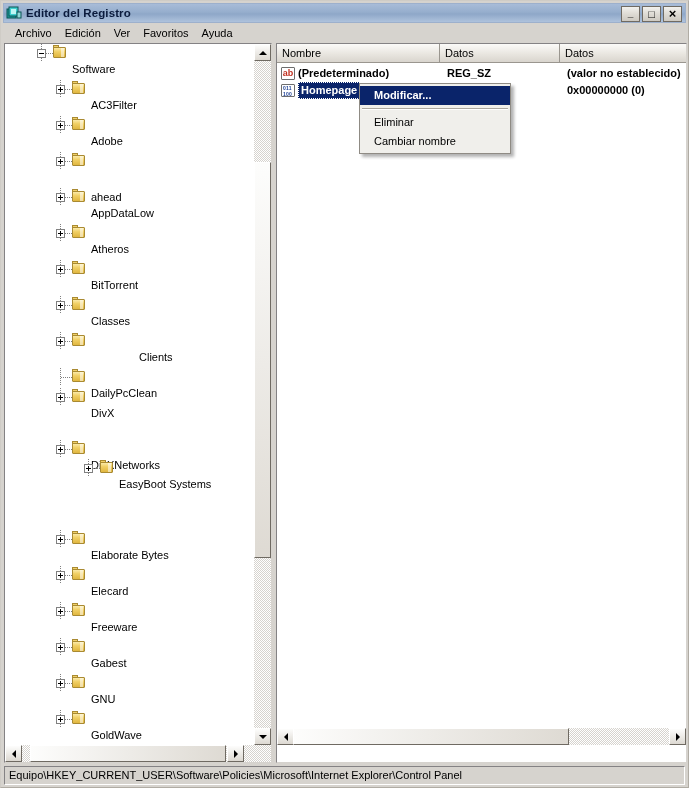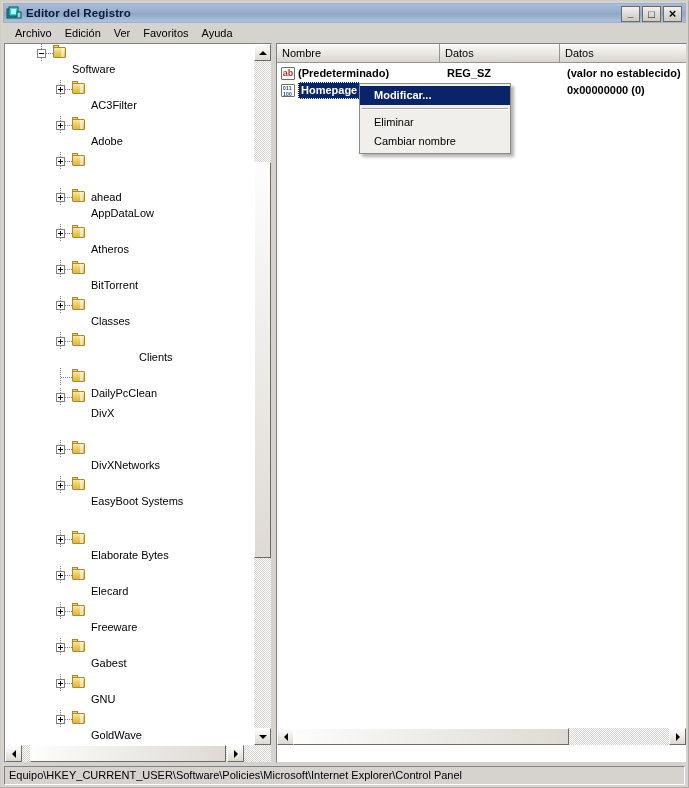--- a/index.html
+++ b/index.html
@@ -549,21 +549,21 @@
           <span class="vline" style="left: 55px;"></span>
           <span class="hline" style="left: 56px; width: 11px;"></span>
           <span class="expander plus" style="left: 51px;"></span>
           <span class="folder" style="left: 67px;">
             <span class="ftab"></span>
             <span class="fback"></span>
             <span class="fsheen"></span>
           </span>
           <span class="label" style="left: 84px;">DivXNetworks</span>
         </div>
-        <div class="tnode" style="top: 216px;">
+        <div class="tnode" style="top: 199px; margin-left: 28px;">
           <span class="vline" style="left: 55px;"></span>
           <span class="hline" style="left: 56px; width: 11px;"></span>
           <span class="expander plus" style="left: 51px;"></span>
           <span class="folder" style="left: 67px;">
             <span class="ftab"></span>
             <span class="fback"></span>
             <span class="fsheen"></span>
           </span>
           <span class="label" style="left: 84px;">EasyBoot Systems</span>
         </div>

